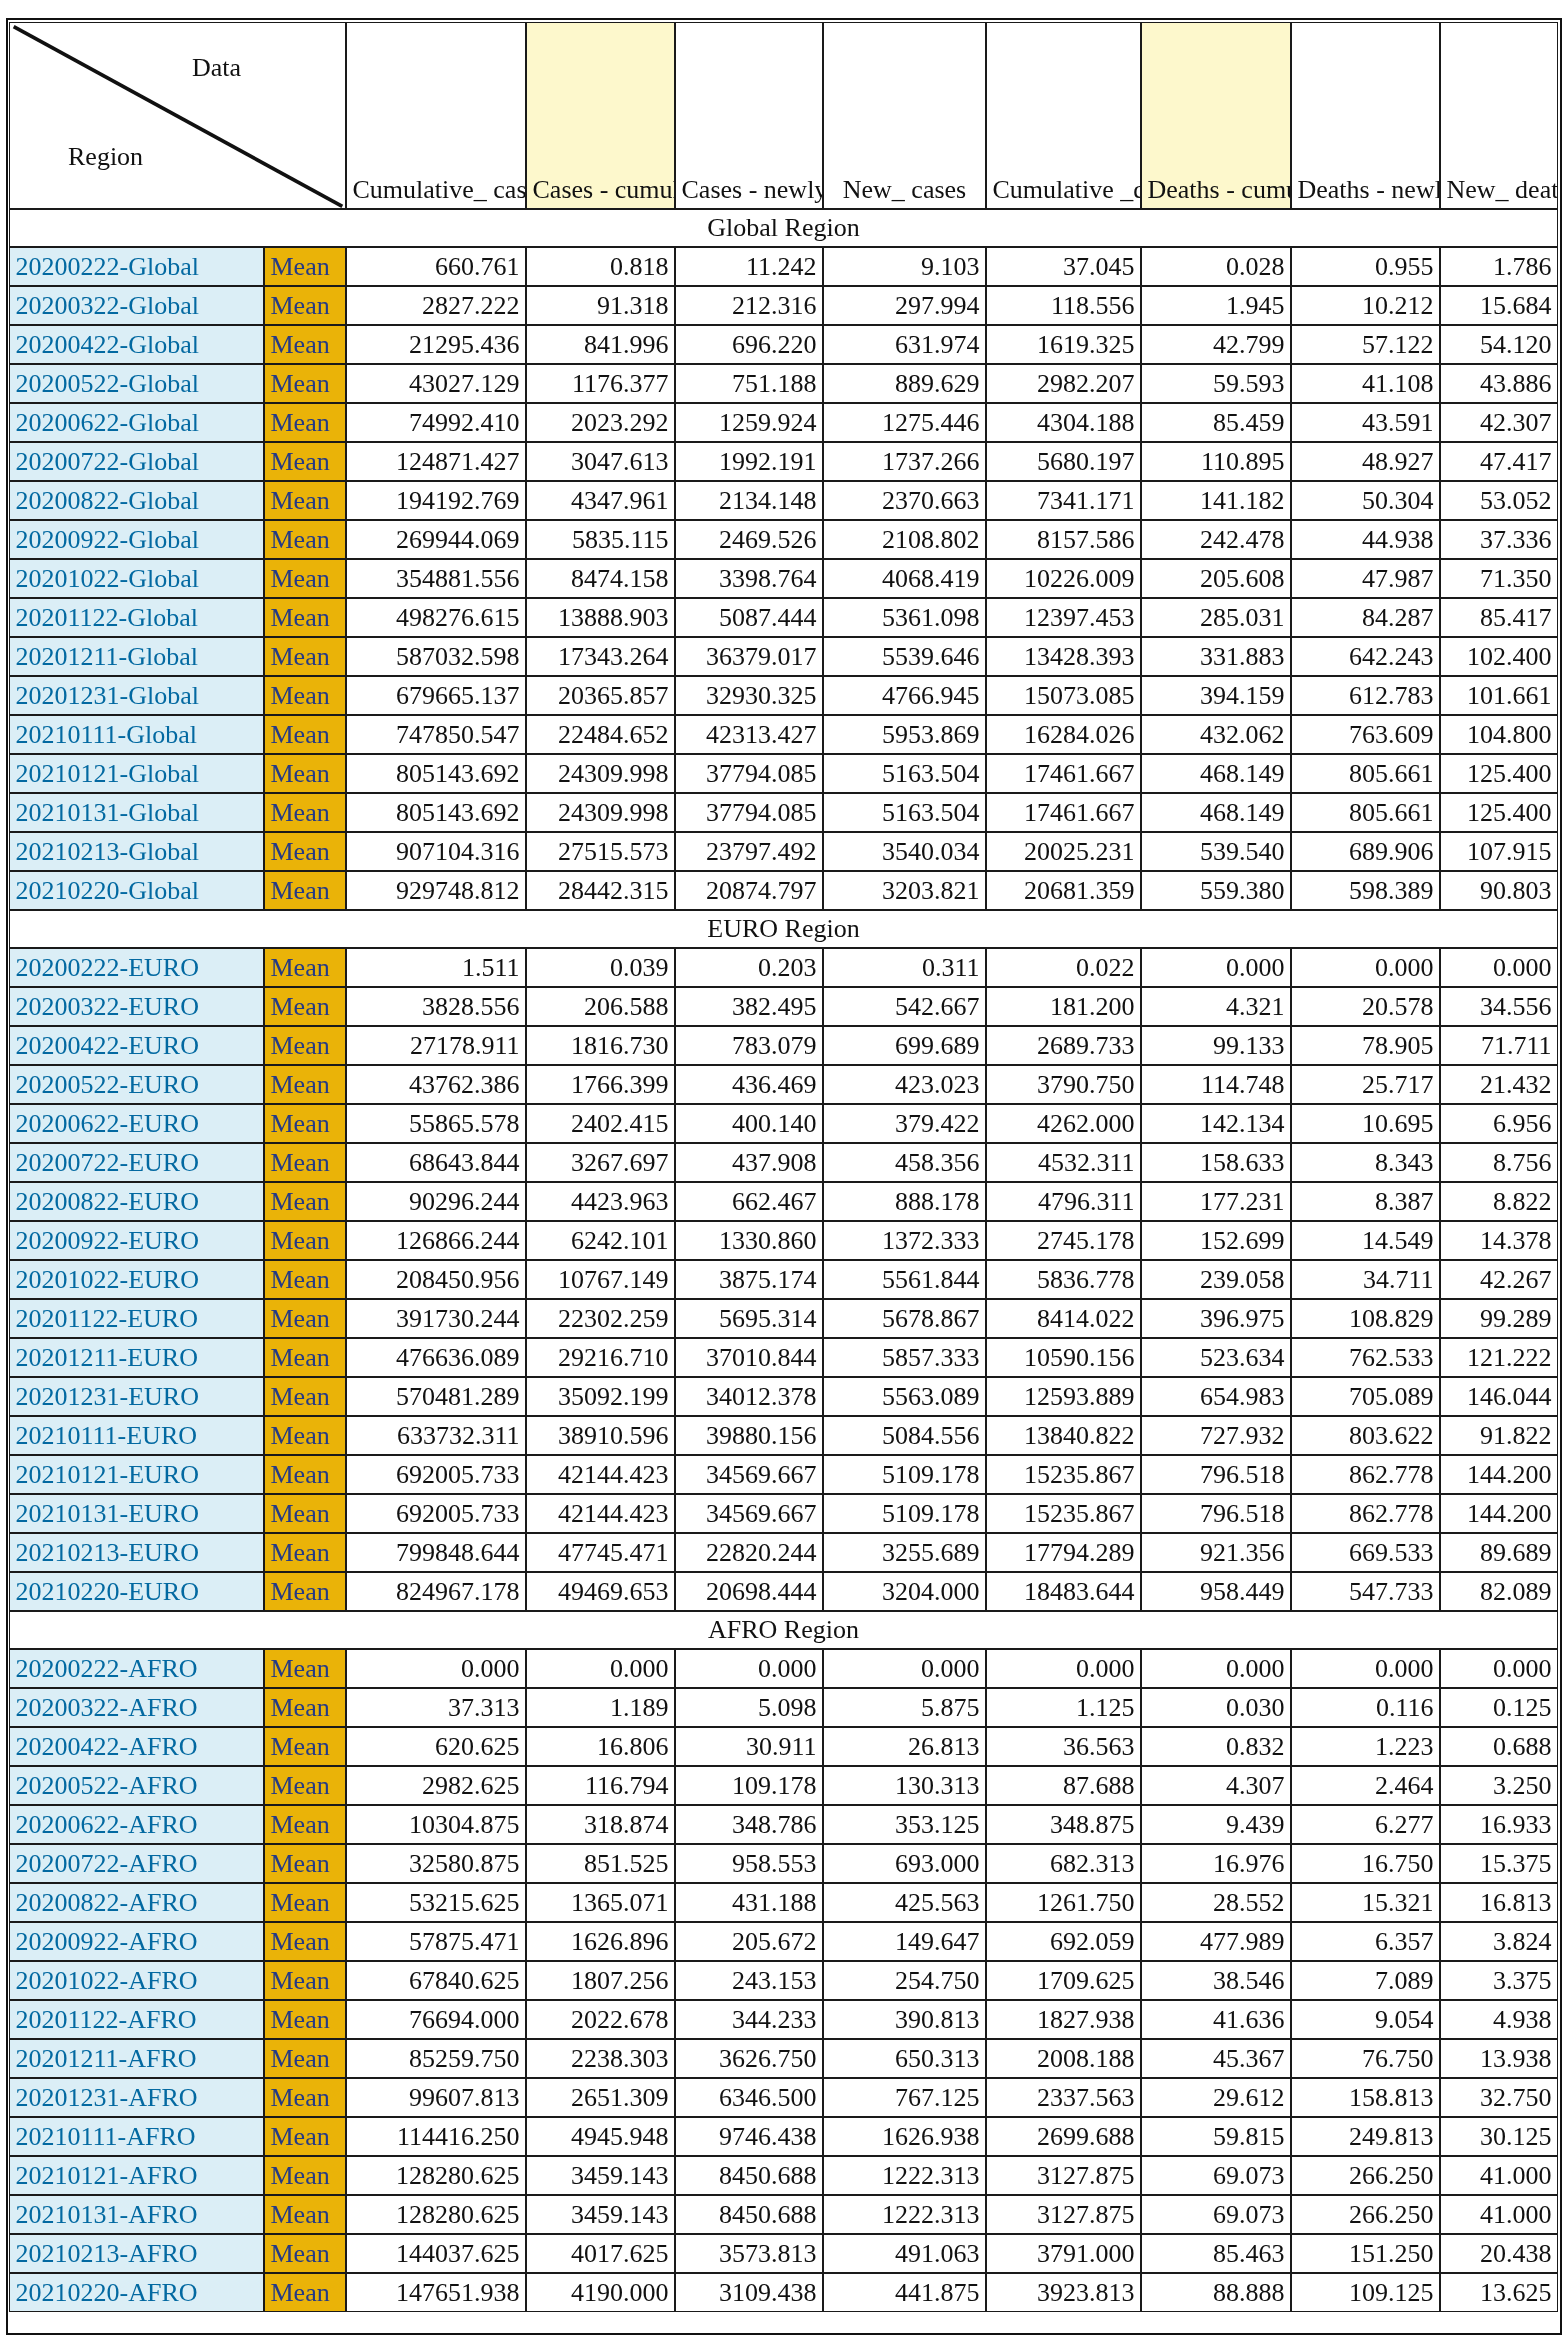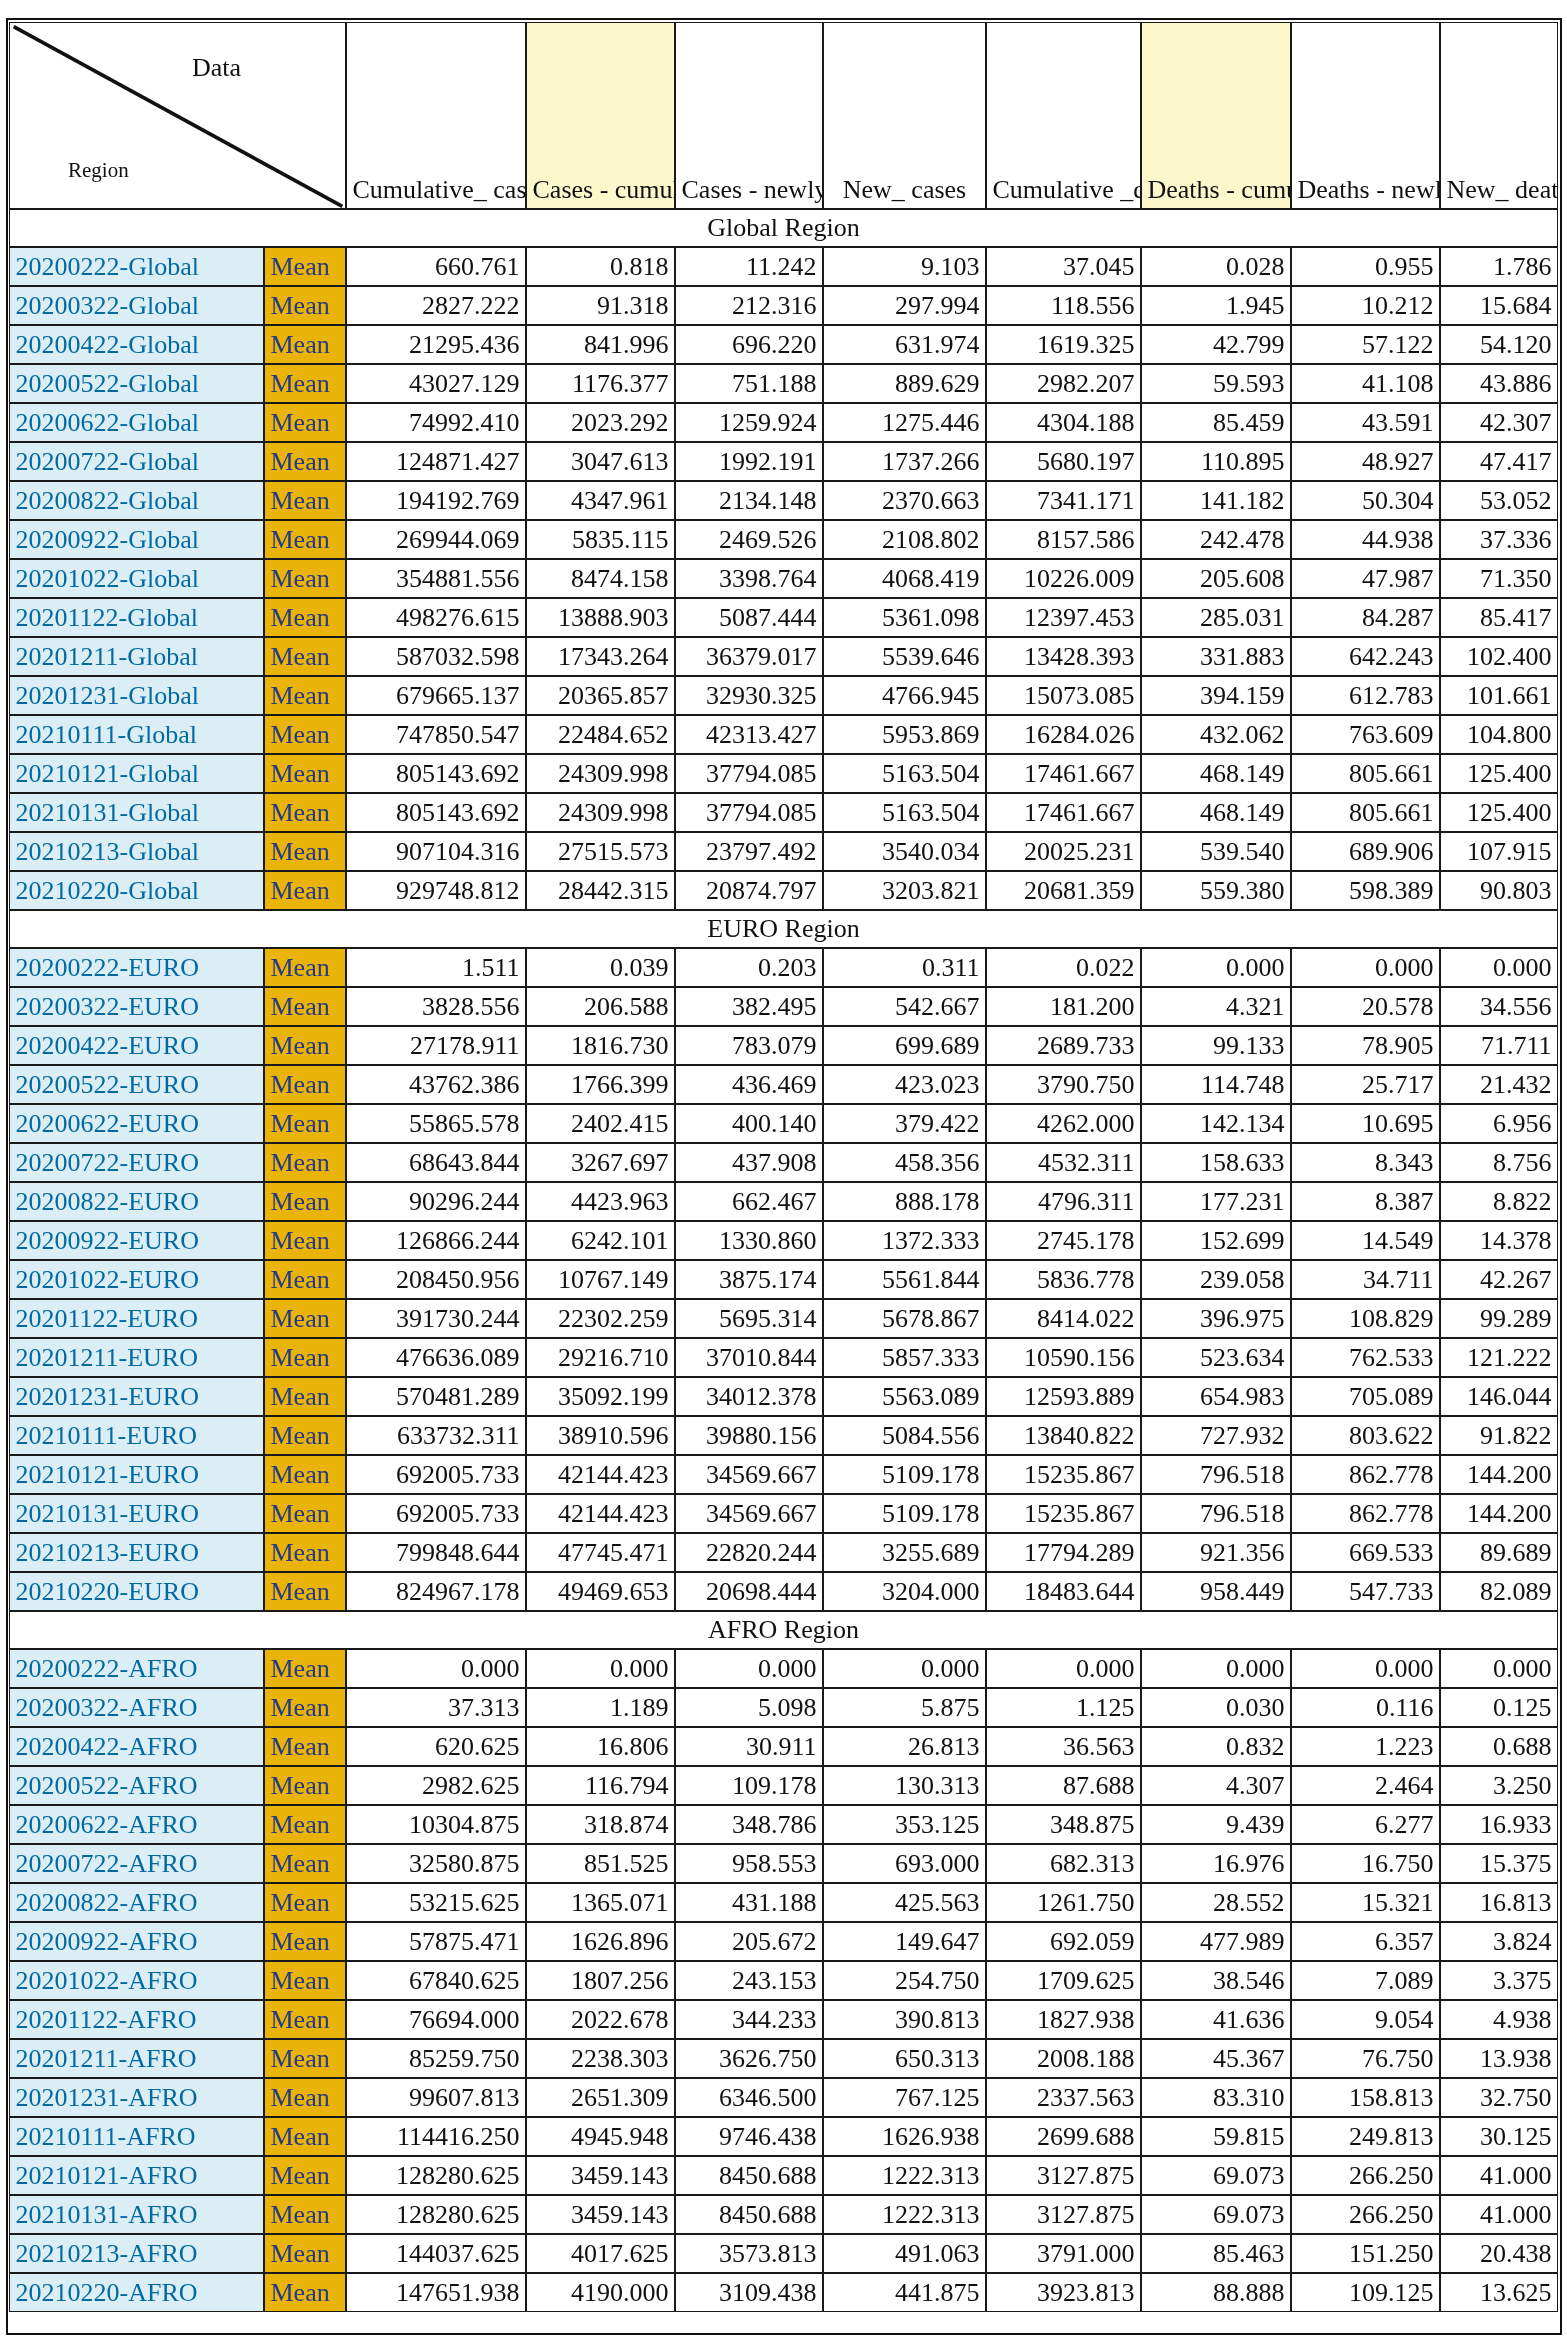--- a/index.html
+++ b/index.html
@@ -11,21 +11,21 @@
                border-spacing:0; table-layout:fixed; width:1549px; }
   table.data td, table.data th { border:1.8px solid #1a1a1a; padding:0 5.5px;
                box-sizing:border-box; overflow:hidden; white-space:nowrap; }
   th.hdr { font-weight:normal; font-size:26px; line-height:37px; height:187px;
            vertical-align:bottom; text-align:center; white-space:normal; padding:0 1.8px 1.8px 1.8px;
            border-bottom:3.6px solid #1a1a1a; }
   th.hl { background:#fdf8cc; }
   th.diag { position:relative; padding:0; }
   th.diag svg { position:absolute; left:0; top:0; }
   .diag-data { position:absolute; left:182px; top:25.5px; font-size:26px; }
-  .diag-region { position:absolute; left:58px; top:129px; font-size:21px; }
+  .diag-region { position:absolute; left:58px; top:115px; font-size:26px; }
   td.section { text-align:center; font-weight:normal; font-size:26px; height:29px;
                line-height:36px; border-top:3.6px solid #1a1a1a; border-bottom:3.6px solid #1a1a1a;
                background:#fff; }
   tr.row td { height:39px; font-size:26px; line-height:35px; }
   td.lbl { background:#dbeef6; color:#0369a1; text-align:left; padding-left:14.5px; }
   td.mean { background:#eab308; color:#243a86; text-align:left; padding-left:3.6px;
             border-right:3.6px solid #1a1a1a; }
   td.num { text-align:right; padding-right:3.6px; background:#fff; }
 </style>
 </head>
@@ -616,21 +616,21 @@
         <td class="num">13.938</td>
       </tr>
       <tr class="row">
         <td class="lbl">20201231-AFRO</td>
         <td class="mean">Mean</td>
         <td class="num">99607.813</td>
         <td class="num">2651.309</td>
         <td class="num">6346.500</td>
         <td class="num">767.125</td>
         <td class="num">2337.563</td>
-        <td class="num">83.310</td>
+        <td class="num">29.612</td>
         <td class="num">158.813</td>
         <td class="num">32.750</td>
       </tr>
       <tr class="row">
         <td class="lbl">20210111-AFRO</td>
         <td class="mean">Mean</td>
         <td class="num">114416.250</td>
         <td class="num">4945.948</td>
         <td class="num">9746.438</td>
         <td class="num">1626.938</td>

